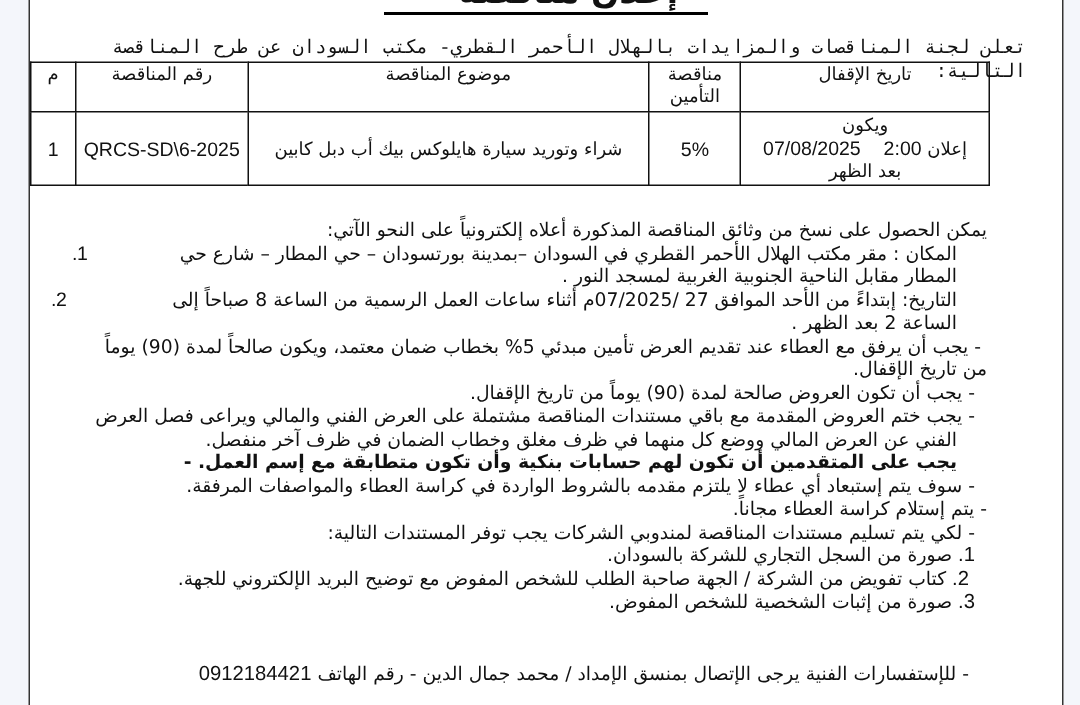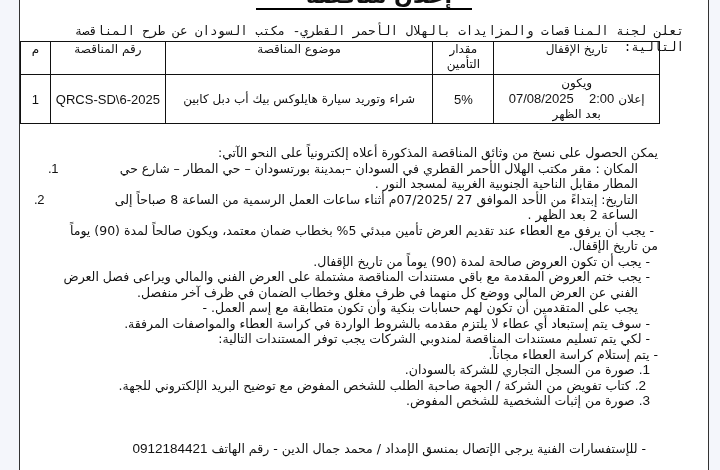--- a/index.html
+++ b/index.html
@@ -99,21 +99,21 @@
   <div class="title">
     <span>إعلان مناقصة</span>
   </div>
 
   <div class="intro">تعلن لجنة المناقصات والمزايدات بالهلال الأحمر القطري- مكتب السودان عن طرح المناقصة التالية:</div>
 
   <table class="tender">
     <tbody>
         <tr>
       <th class="col-date">تاريخ الإقفال</th>
-      <th class="col-ins">مقدار التأمين</th>
+      <th class="col-ins">مناقصة التأمين</th>
       <th class="col-subj">موضوع المناقصة</th>
       <th class="col-no">رقم المناقصة</th>
       <th class="col-idx">م</th>
     </tr>
     <tr>
       <td>
         <div>ويكون</div>
         <div>
           <span>إعلان</span>
           <span class="num">2:00</span>
@@ -143,24 +143,24 @@
       <span class="listnum" style="top:0; left:-14px;">2.</span>
       <p class="ind1">التاريخ: إبتداءً من الأحد الموافق 27 /07/2025م  أثناء ساعات العمل الرسمية من الساعة 8 صباحاً  إلى</p>
       <p class="ind1">الساعة 2 بعد الظهر .</p>
     </div>
 
     <p style="margin-right:4px;">- يجب أن يرفق مع العطاء عند تقديم العرض تأمين مبدئي 5% بخطاب ضمان معتمد، ويكون صالحاً لمدة (90) يوماً</p>
     <p>من تاريخ الإقفال.</p>
     <p style="margin-right:8px;">- يجب أن تكون العروض صالحة لمدة (90) يوماً من تاريخ الإقفال.</p>
     <p style="margin-right:8px;">- يجب ختم العروض المقدمة مع باقي مستندات المناقصة مشتملة على العرض الفني والمالي ويراعى فصل العرض</p>
     <p style="margin-right:20px;">الفني عن العرض المالي ووضع كل منهما في ظرف مغلق وخطاب الضمان في ظرف آخر منفصل.</p>
-    <p style="margin-right:20px;">يجب على المتقدمين أن تكون لهم حسابات بنكية وأن تكون متطابقة مع إسم العمل. -</p>
+    <p style="margin-right:20px;font-weight:bold;">يجب على المتقدمين أن تكون لهم حسابات بنكية وأن تكون متطابقة مع إسم العمل. -</p>
     <p style="margin-right:8px;">- سوف يتم إستبعاد أي عطاء لا يلتزم مقدمه بالشروط الواردة في كراسة العطاء والمواصفات المرفقة.</p>
+    <p>- يتم إستلام كراسة العطاء مجاناً.</p>
     <p style="margin-right:8px;">- لكي يتم تسليم مستندات المناقصة لمندوبي الشركات يجب توفر المستندات التالية:</p>
-    <p>- يتم إستلام كراسة العطاء مجاناً.</p>
 
     <p style="margin-right:8px;">
       <span class="latin">1.</span>
       <span>صورة من السجل التجاري للشركة بالسودان.</span>
     </p>
     <p style="margin-right:12px;">
       <span class="latin">2.</span>
       <span>كتاب تفويض من الشركة / الجهة صاحبة الطلب للشخص المفوض مع توضيح البريد الإلكتروني للجهة.</span>
     </p>
     <p style="margin-right:8px;">

